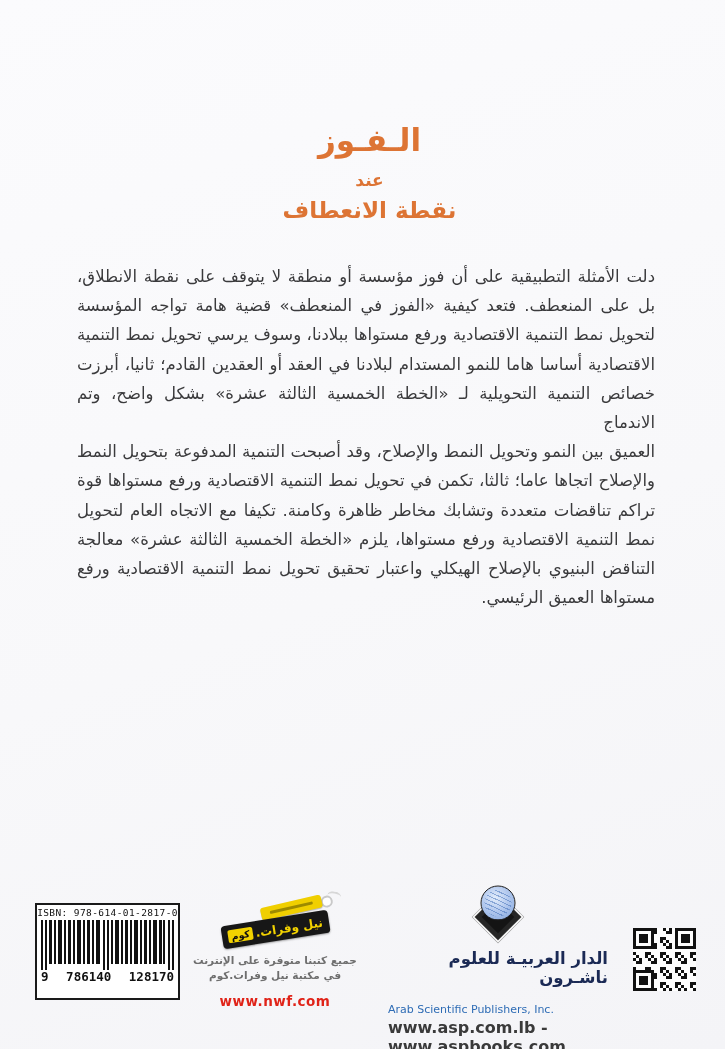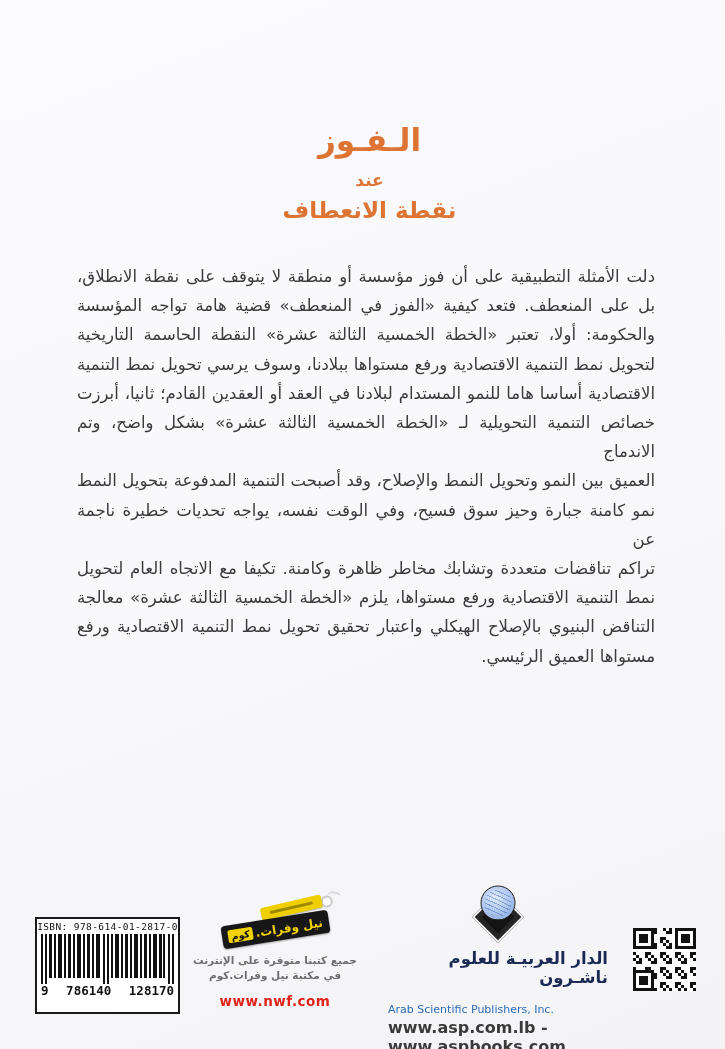--- a/index.html
+++ b/index.html
@@ -16,21 +16,21 @@
   
   .body-text {
     position:absolute; top:262px; right:70px; width:578px;
     direction:rtl; color:#3a3a3c; font-size:16.5px; line-height:29.2px;
   }
   .body-line { text-align:justify; text-align-last:justify; }
   .body-line:last-child { text-align-last:right; }
   
   .barcode-box {
     position:absolute; left:35px; top:903px; width:145px; height:97px;
-    background:#fff; border:2px solid #1a1a1a; box-sizing:border-box; text-align:center;margin-top:14px;
+    background:#fff; border:2px solid #1a1a1a; box-sizing:border-box; text-align:center;
   }
   .isbn-label { font-family:"DejaVu Sans Mono", monospace; font-size:9.5px; color:#111; letter-spacing:.4px; margin-top:2px; }
   .bars { display:block; margin:2px auto 0 auto; }
   .barcode-digits {
     display:flex; justify-content:space-between; width:133px; margin:-1px auto 0 auto;
     font-family:"DejaVu Sans Mono", monospace; font-size:12.5px; color:#111; font-weight:bold;
   }
   
   .nwf-block { position:absolute; left:190px; top:903px; width:170px; text-align:center; }
   .nwf-tag { position:relative; width:108px; height:46px; margin:0 auto; transform:rotate(-9deg); }
@@ -81,26 +81,25 @@
 <div class="page">
 
   <div class="title-line t1">الـفـوز</div>
   <div class="title-line t2">عند</div>
   <div class="title-line t3">نقطة الانعطاف</div>
 
   <div class="body-text">
 
   <div class="body-line">دلت الأمثلة التطبيقية على أن فوز مؤسسة أو منطقة لا يتوقف على نقطة الانطلاق،</div>
       <div class="body-line">بل على المنعطف. فتعد كيفية «الفوز في المنعطف» قضية هامة تواجه المؤسسة</div>
-      <div class="body-line">والحكومة: أولا، تعتبر «الخطة الخمسية الثالثة عشرة» النقطة الحاسمة التاريخية</div>
       <div class="body-line">لتحويل نمط التنمية الاقتصادية ورفع مستواها ببلادنا، وسوف يرسي تحويل نمط التنمية</div>
       <div class="body-line">الاقتصادية أساسا هاما للنمو المستدام لبلادنا في العقد أو العقدين القادم؛ ثانيا، أبرزت</div>
       <div class="body-line">خصائص التنمية التحويلية لـ «الخطة الخمسية الثالثة عشرة» بشكل واضح، وتم الاندماج</div>
       <div class="body-line">العميق بين النمو وتحويل النمط والإصلاح، وقد أصبحت التنمية المدفوعة بتحويل النمط</div>
-      <div class="body-line">نمو كامنة جبارة وحيز سوق فسيح، وفي الوقت نفسه، يواجه تحديات خطيرة ناجمة عن</div>
+      <div class="body-line">والإصلاح اتجاها عاما؛ ثالثا، تكمن في تحويل نمط التنمية الاقتصادية ورفع مستواها قوة</div>
       <div class="body-line">تراكم تناقضات متعددة وتشابك مخاطر ظاهرة وكامنة. تكيفا مع الاتجاه العام لتحويل</div>
       <div class="body-line">نمط التنمية الاقتصادية ورفع مستواها، يلزم «الخطة الخمسية الثالثة عشرة» معالجة</div>
       <div class="body-line">التناقض البنيوي بالإصلاح الهيكلي واعتبار تحقيق تحويل نمط التنمية الاقتصادية ورفع</div>
       <div class="body-line">مستواها العميق الرئيسي.</div>
     </div>
 
   <div class="barcode-box">
     <div class="isbn-label">ISBN: 978-614-01-2817-0</div>
     <svg class="bars" width="133" height="50" viewBox="0 0 133 50">
       <g fill="#111">

